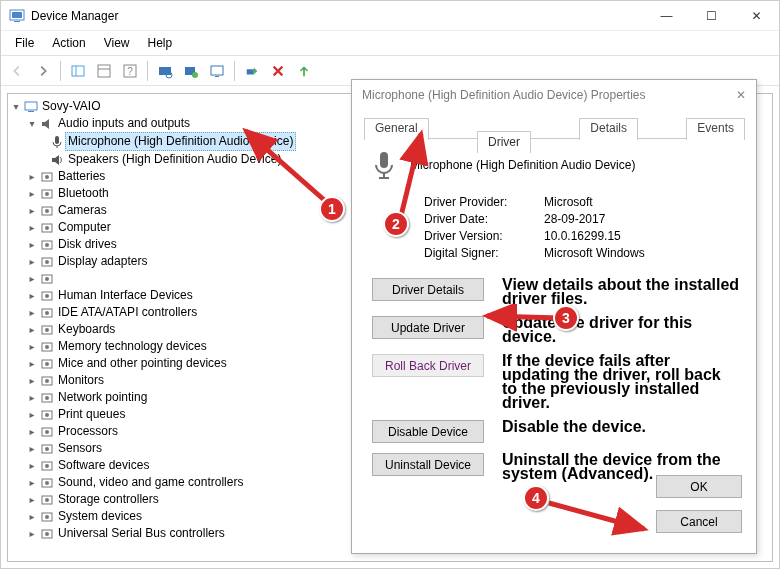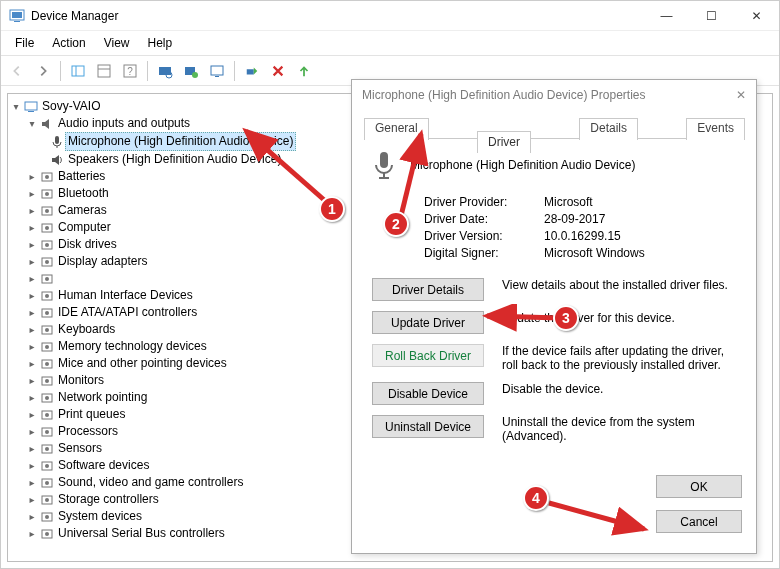--- a/index.html
+++ b/index.html
@@ -106,22 +106,22 @@
   .kv { display:flex; font-size:12px; margin: 3px 0 3px 60px; align-items: flex-end; }
   .kv .k { width: 120px; }
   .btn-row { display:flex; align-items:flex-start; margin: 10px 4px 0 8px; gap: 18px; }
   .w-btn {
     width: 112px; height: 23px;
     background: #e1e1e1;
     border: 1px solid #adadad;
     font-size: 12px;
     display:flex; align-items:center; justify-content:center;
   }
-  .w-btn.disabled { color:#15803d; background:#efefef; border-color:#cfcfcf;}
-  .btn-desc { font-size:12px; flex:1; line-height:14px; }
+  .w-btn.disabled { color:#701a75; background:#efefef; border-color:#cfcfcf;}
+  .btn-desc { font-size:16px; flex:1; line-height:14px;font-weight:bold; }
   .dlg-footer { position:absolute; bottom:20px; right:14px; display:flex; gap:12px;flex-direction:column; }
   .dlg-footer .w-btn { width: 86px; }
   
   .callout {
     position:absolute;
     width:26px; height:26px;
     border-radius:50%;
     background:#d82a2a;
     border:2px solid #fff;
     box-shadow: 1px 1px 2px rgba(0,0,0,.4);

